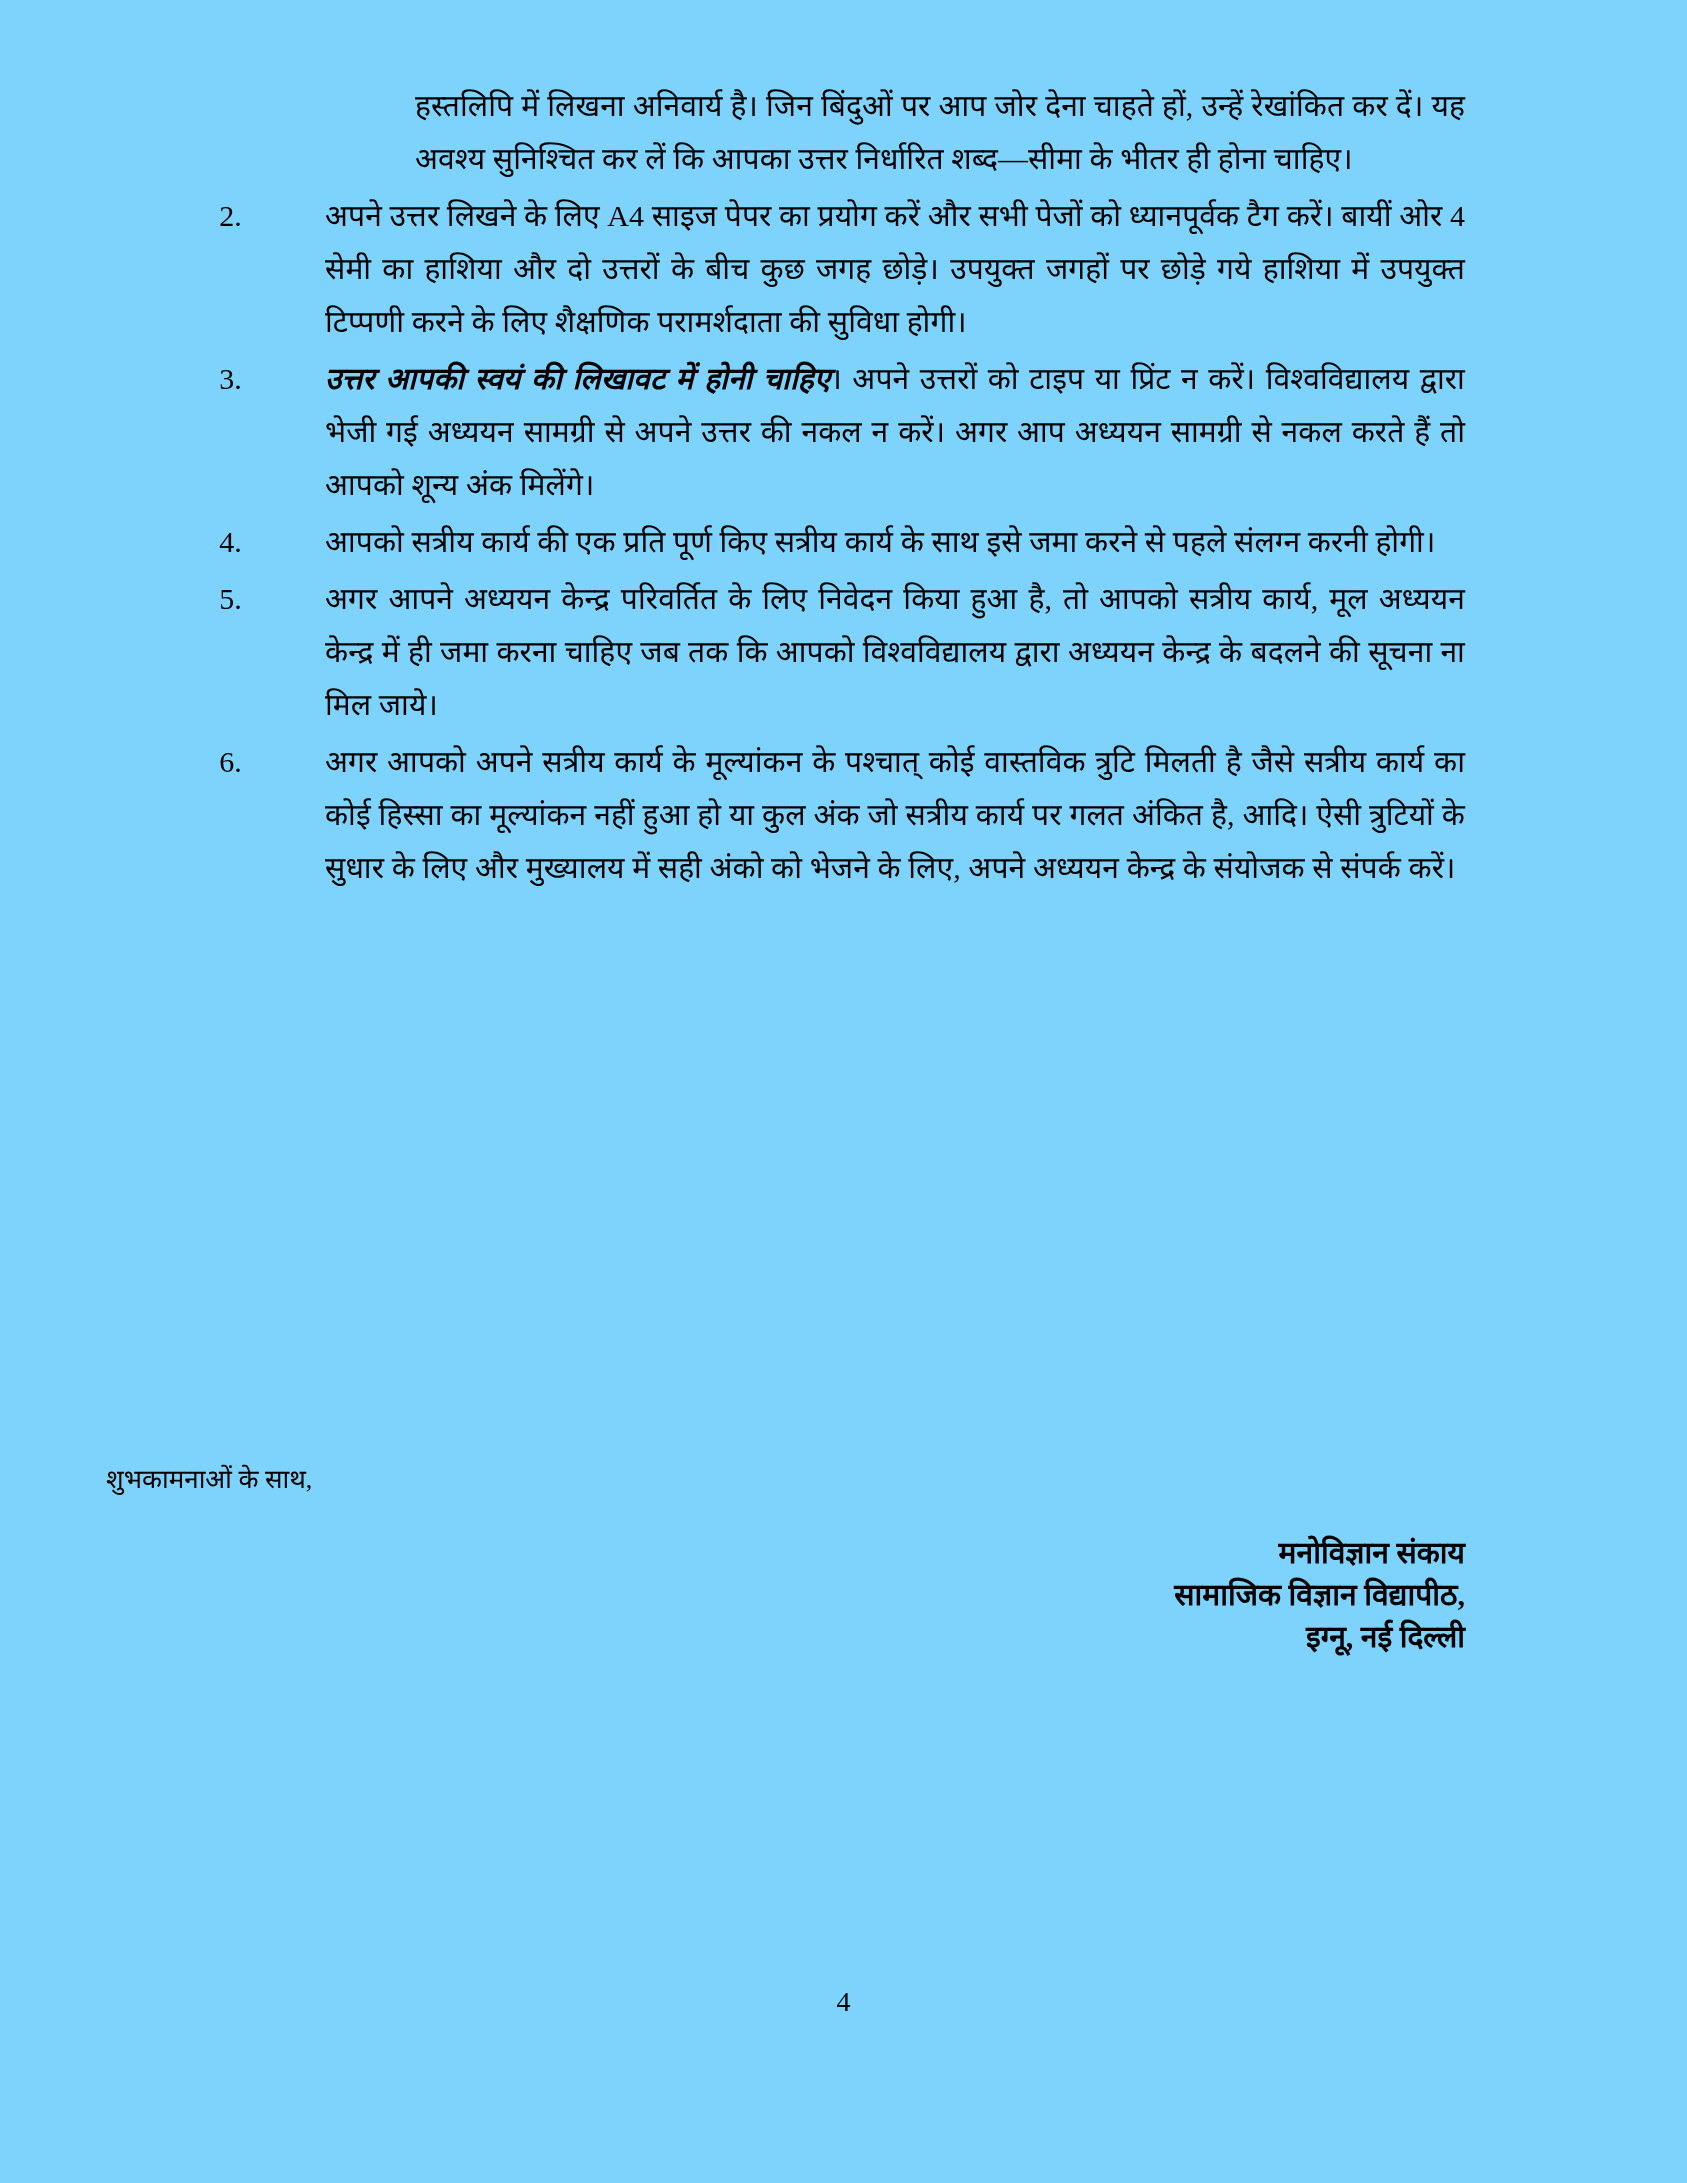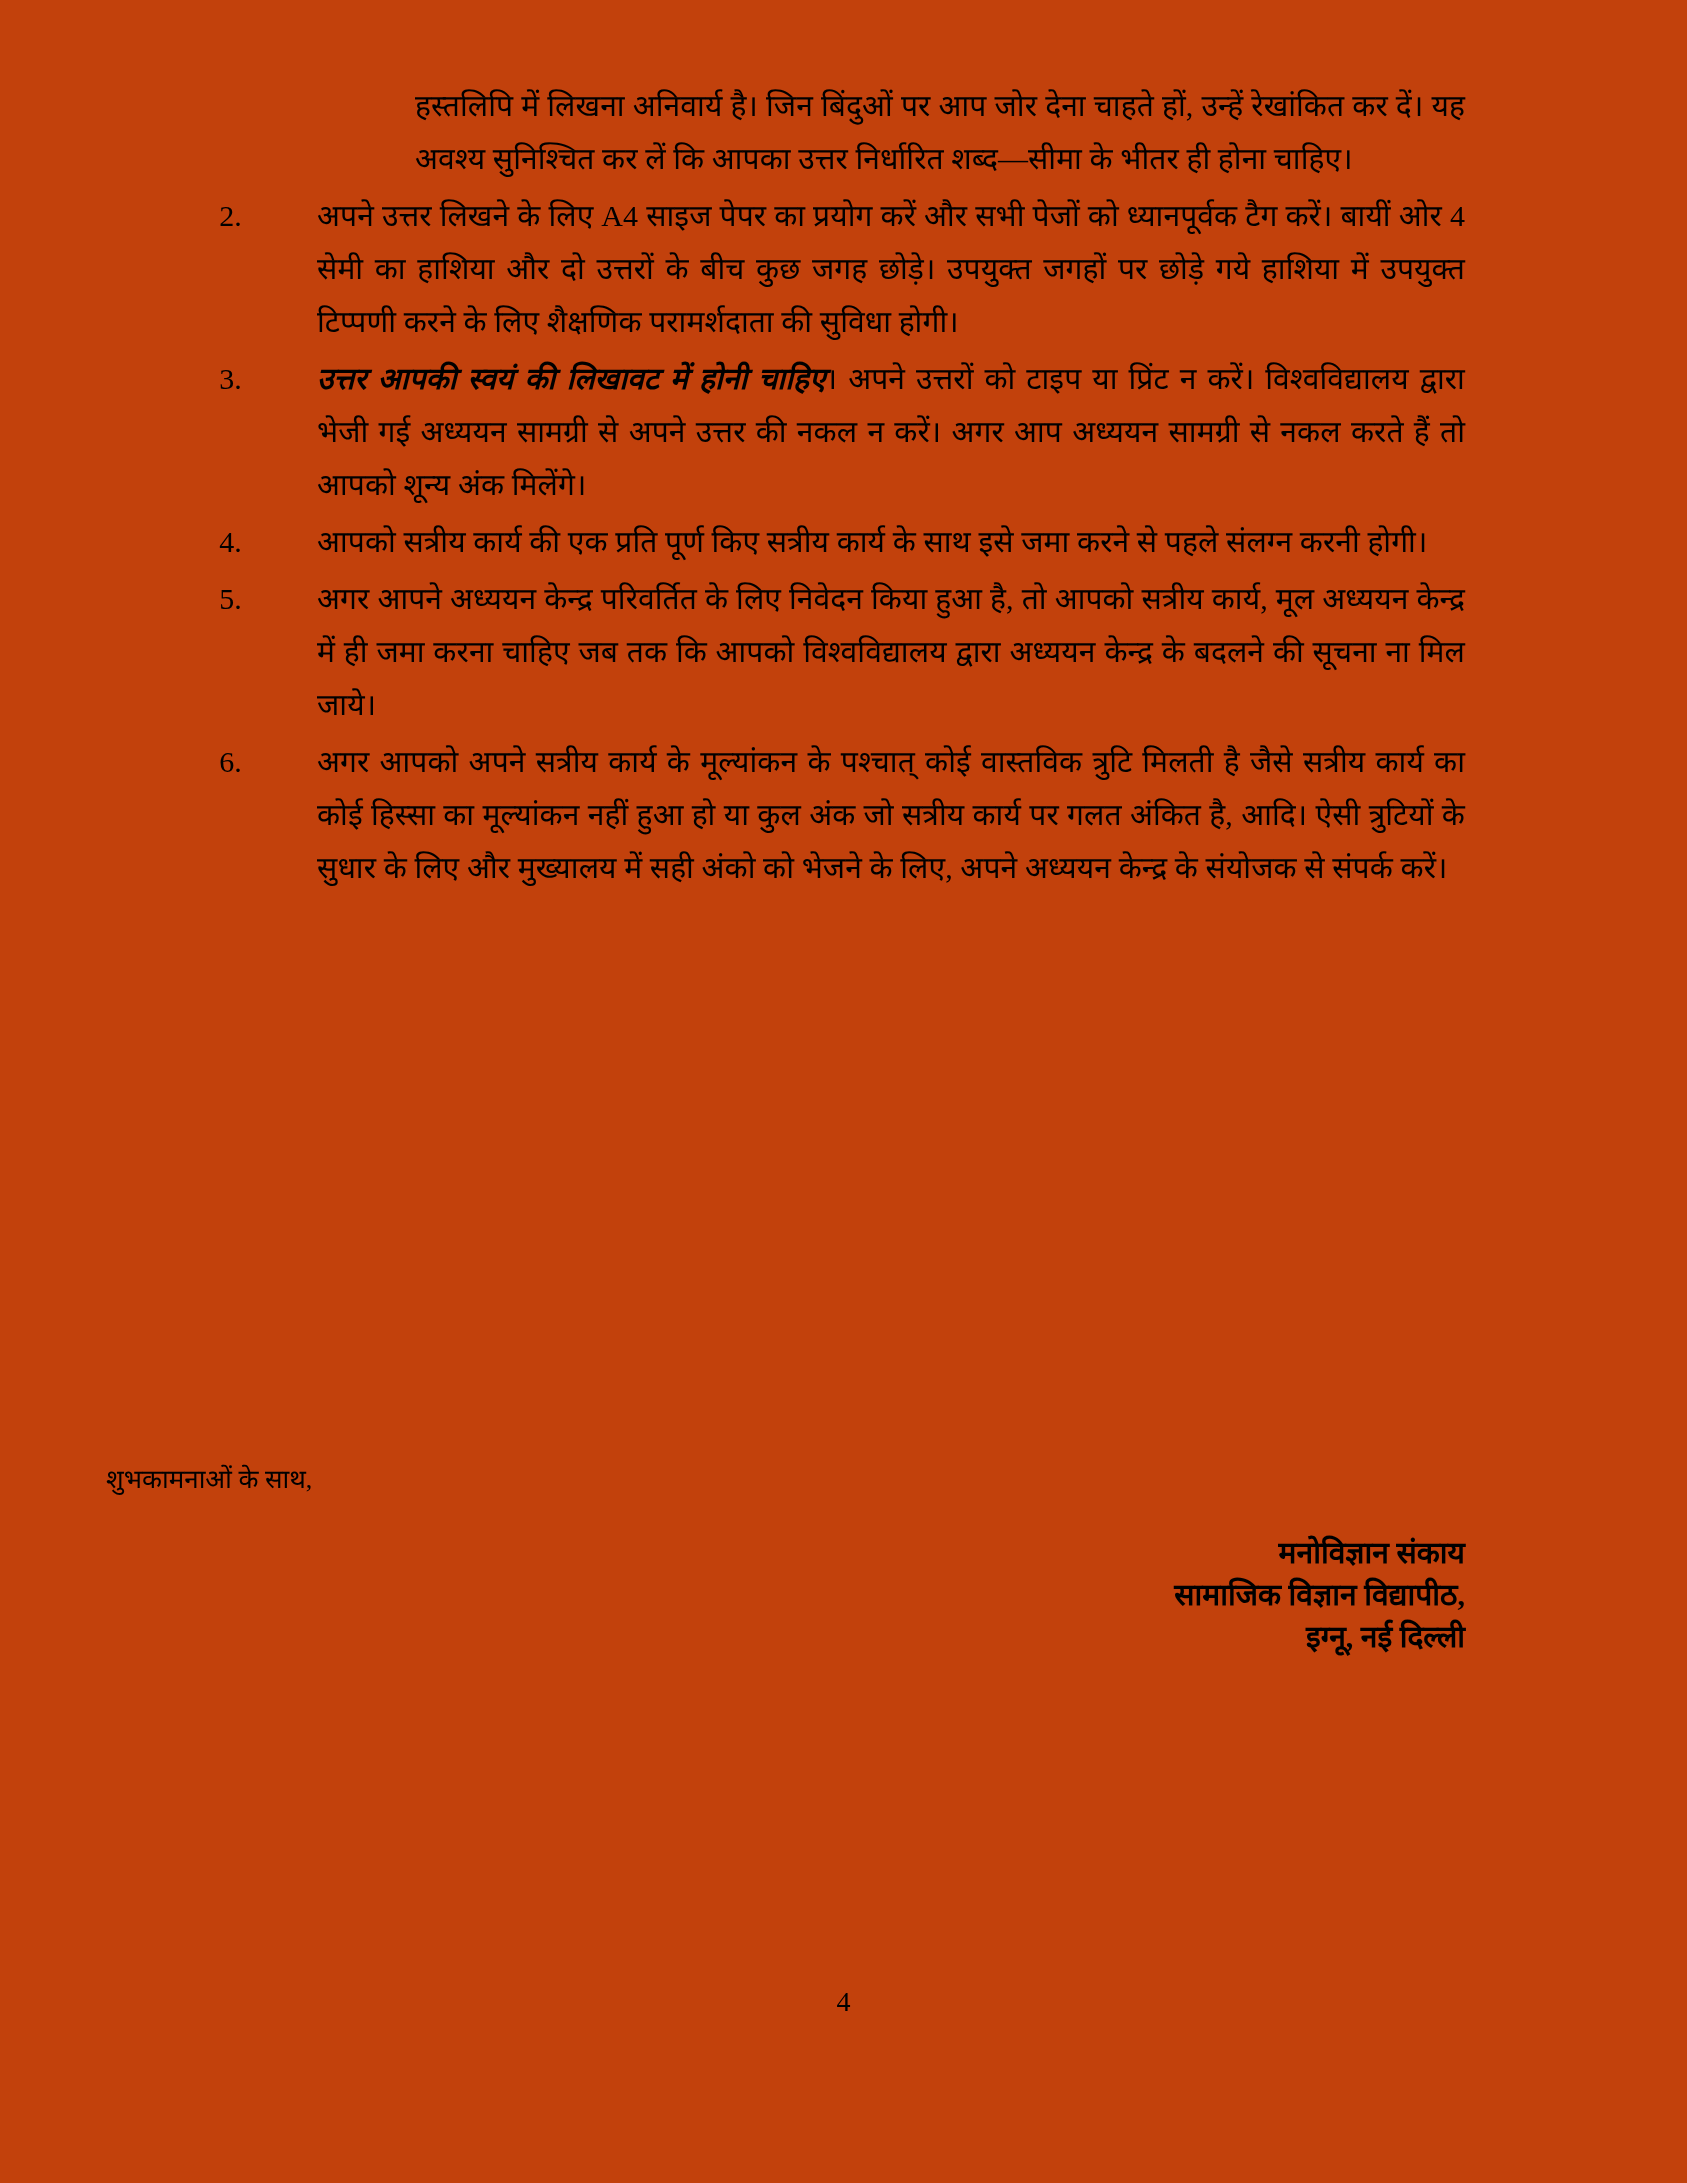--- a/index.html
+++ b/index.html
@@ -9,21 +9,21 @@
     background: #ffffff;
   }
   body {
     font-family: "Liberation Serif", "DejaVu Serif", serif;
     color: #000000;
   }
   .page {
     position: relative;
     width: 1687px;
     height: 2183px;
-    background: #c2410c;
+    background: #7dd3fc;
     box-sizing: border-box;
     overflow: hidden;
   }
 
   
   .content {
     position: absolute;
     left: 218px;
     top: 79px;
     width: 1247px;   
@@ -53,20 +53,21 @@
     padding-left: 1.3px;
     box-sizing: border-box;
   }
   .item-body {
     flex: 1 1 auto;
     font-size: 30px;
     line-height: 53px;
     text-align: justify;
     text-justify: inter-word;
     letter-spacing: 0.1px;
+    margin-left: 8px;
   }
   .emph {
     font-weight: bold;
     font-style: italic;
   }
 
   
   .closing {
     position: absolute;
     left: 106px;

